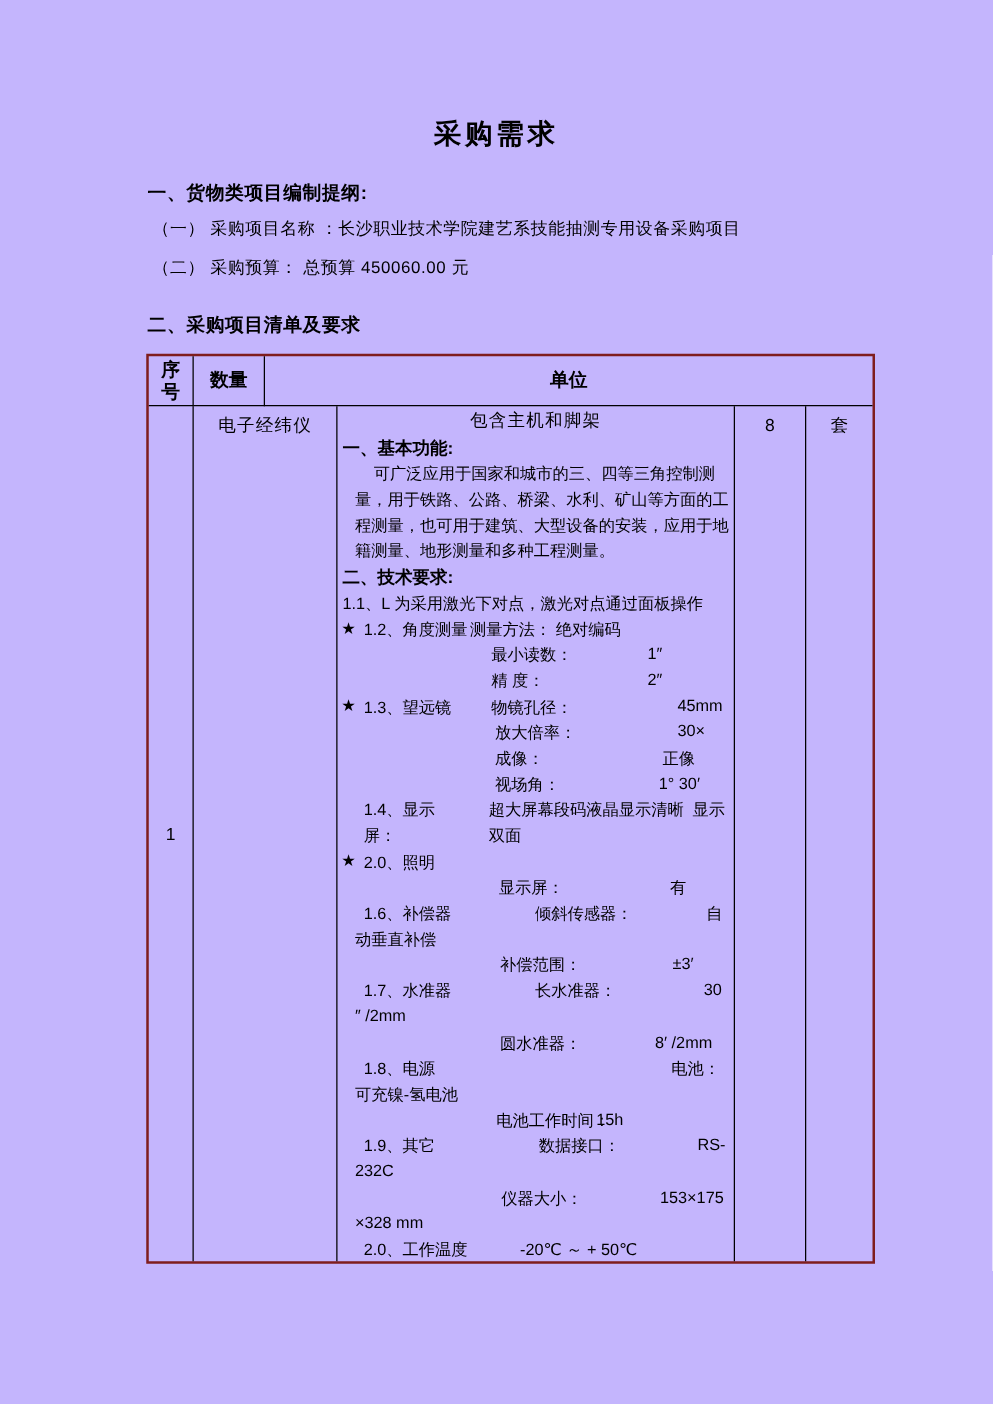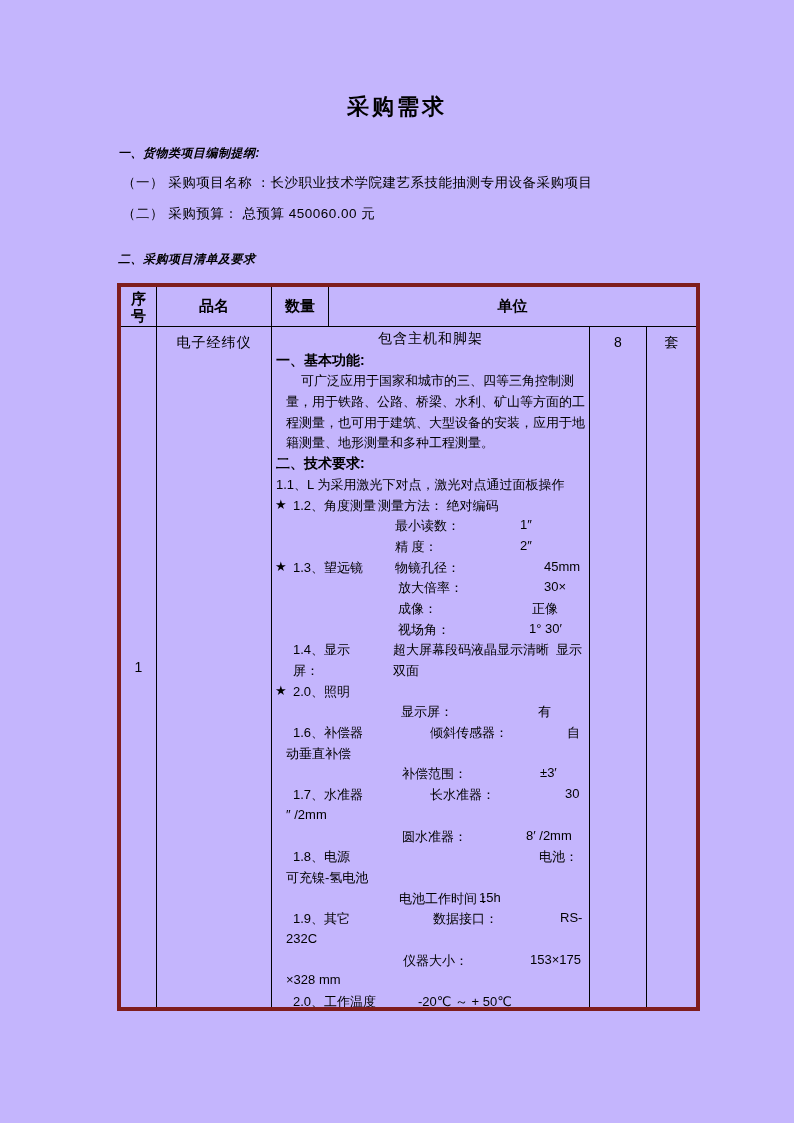--- a/index.html
+++ b/index.html
@@ -10,35 +10,35 @@
     color:#000000;
     font-family:"Liberation Sans","DejaVu Sans",sans-serif;
     overflow:hidden;
   }
   .doc-title{
     position:absolute;top:92px;left:0;width:100%;
     text-align:center;font-size:22px;font-weight:bold;letter-spacing:3px;
   }
   .sec-heading{
     position:absolute;left:118px;
-    font-size:12px;font-weight:bold;letter-spacing:0.5px;font-style:italic;
+    font-size:15px;font-weight:bold;letter-spacing:0.5px;
   }
   .sec1-heading{top:145px;}
   .sec2-heading{top:251px;}
   .sec1-item{
     position:absolute;left:122px;
     font-size:13.5px;letter-spacing:0.5px;
   }
   .sec1-item-1{top:174px;}
   .sec1-item-2{top:205px;}
 
   .doc-table{
     position:absolute;left:117px;top:283px;
     width:583px;height:728px;
-    border:4px solid #7f1d1d;
+    border:2px solid #7f1d1d;
     box-sizing:border-box;
     display:flex;flex-direction:column;
     font-size:14px;
   }
   .t-head{display:flex;height:40px;flex:none;}
   .t-body{display:flex;flex:1;min-height:0;}
   .cell{box-sizing:border-box;border-right:1px solid #000;}
   .cell:last-child{border-right:none;}
   .t-head .cell{
     border-bottom:1px solid #000;
@@ -74,21 +74,20 @@
   <div class="sec1-item sec1-item-1">（一） 采购项目名称 ：长沙职业技术学院建艺系技能抽测专用设备采购项目</div>
   <div class="sec1-item sec1-item-2">（二） 采购预算：  总预算 450060.00 元</div>
 
   <div class="sec-heading sec2-heading">二、采购项目清单及要求</div>
 
   <div class="doc-table">
     <div class="t-head">
       <div class="cell c-no">
         <span class="hdr-no-text">序号</span>
       </div>
-      <div class="cell c-name">品名</div>
       <div class="cell c-qty">数量</div>
       <div class="cell c-unit">单位</div>
     </div>
     <div class="t-body">
       <div class="cell c-no body-no">1</div>
       <div class="cell c-name body-name">电子经纬仪</div>
       <div class="cell c-params body-params">
           <div class="spec-line center">包含主机和脚架</div>
           <div class="spec-line bold">
             <span class="spec-seg" style="left: 4px;">一、基本功能:</span>

